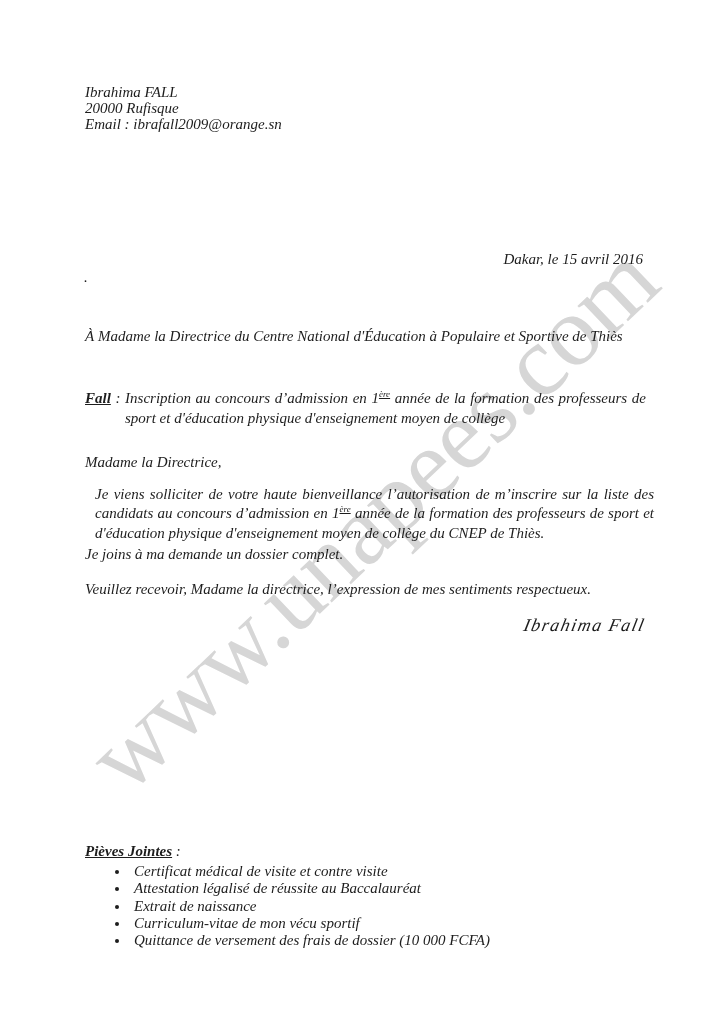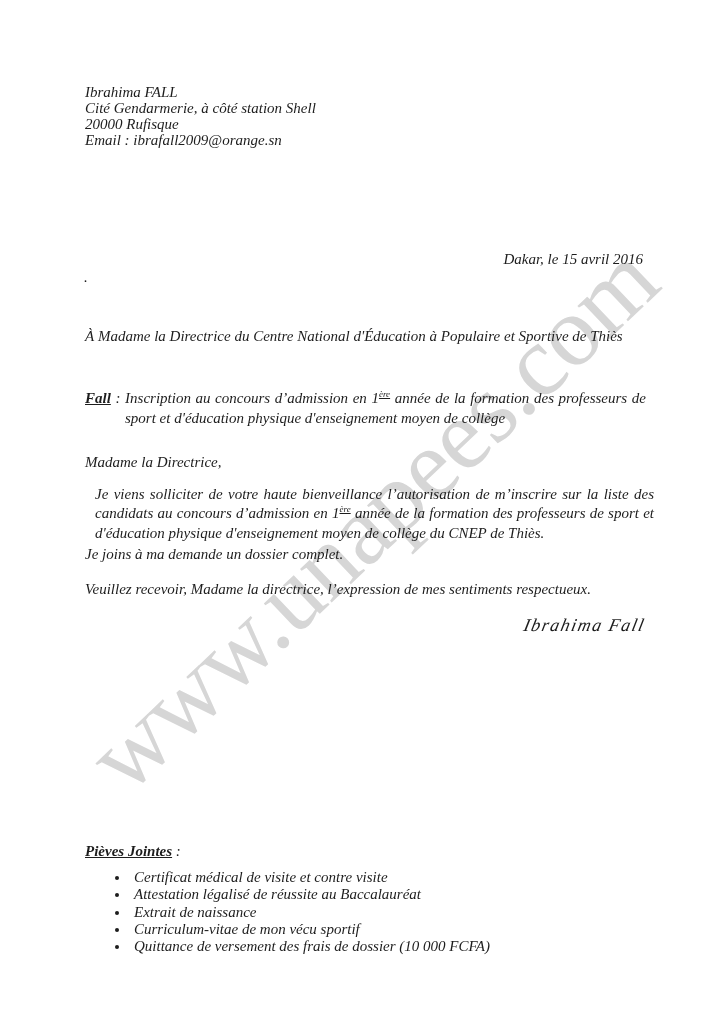--- a/index.html
+++ b/index.html
@@ -50,21 +50,21 @@
   .para3 { left:85px; top:581px; width:560px; }
   .signature-line { left:85px; top:615px; width:560px; text-align:right; }
   .script {
     display:inline-block;
     font-size:18px;
     letter-spacing:1.5px;
     transform:skewX(-12deg);
   }
   .attachments { left:85px; top:843px; }
   .attachments ul {
-    margin:9px 0 0 0;
+    margin:3px 0 0 0;
     padding-left:45px;
   }
   .attachments li {
     line-height:17.3px;
     padding-left:4px;
   }
   .b { font-weight:bold; }
   .u { text-decoration:underline; }
   sup { font-size:9px; line-height:0; vertical-align:super;text-decoration:underline; }
 </style>
@@ -72,21 +72,20 @@
 <body>
 
 <div class="page">
 
   <div class="watermark">www.unapees.com</div>
 
   <div class="content">
 
     <div class="abs sender">
       <div>Ibrahima FALL</div>
-      <div>Cité Gendarmerie, à côté station Shell</div>
       <div>20000 Rufisque</div>
       <div>Email : ibrafall2009@orange.sn</div>
     </div>
 
     <div class="abs date-line">Dakar, le 15 avril 2016</div>
 
     <div class="abs stray-dot">.</div>
 
     <div class="abs recipient">À Madame la Directrice du Centre National d'Éducation à Populaire et Sportive de Thiès</div>
 

